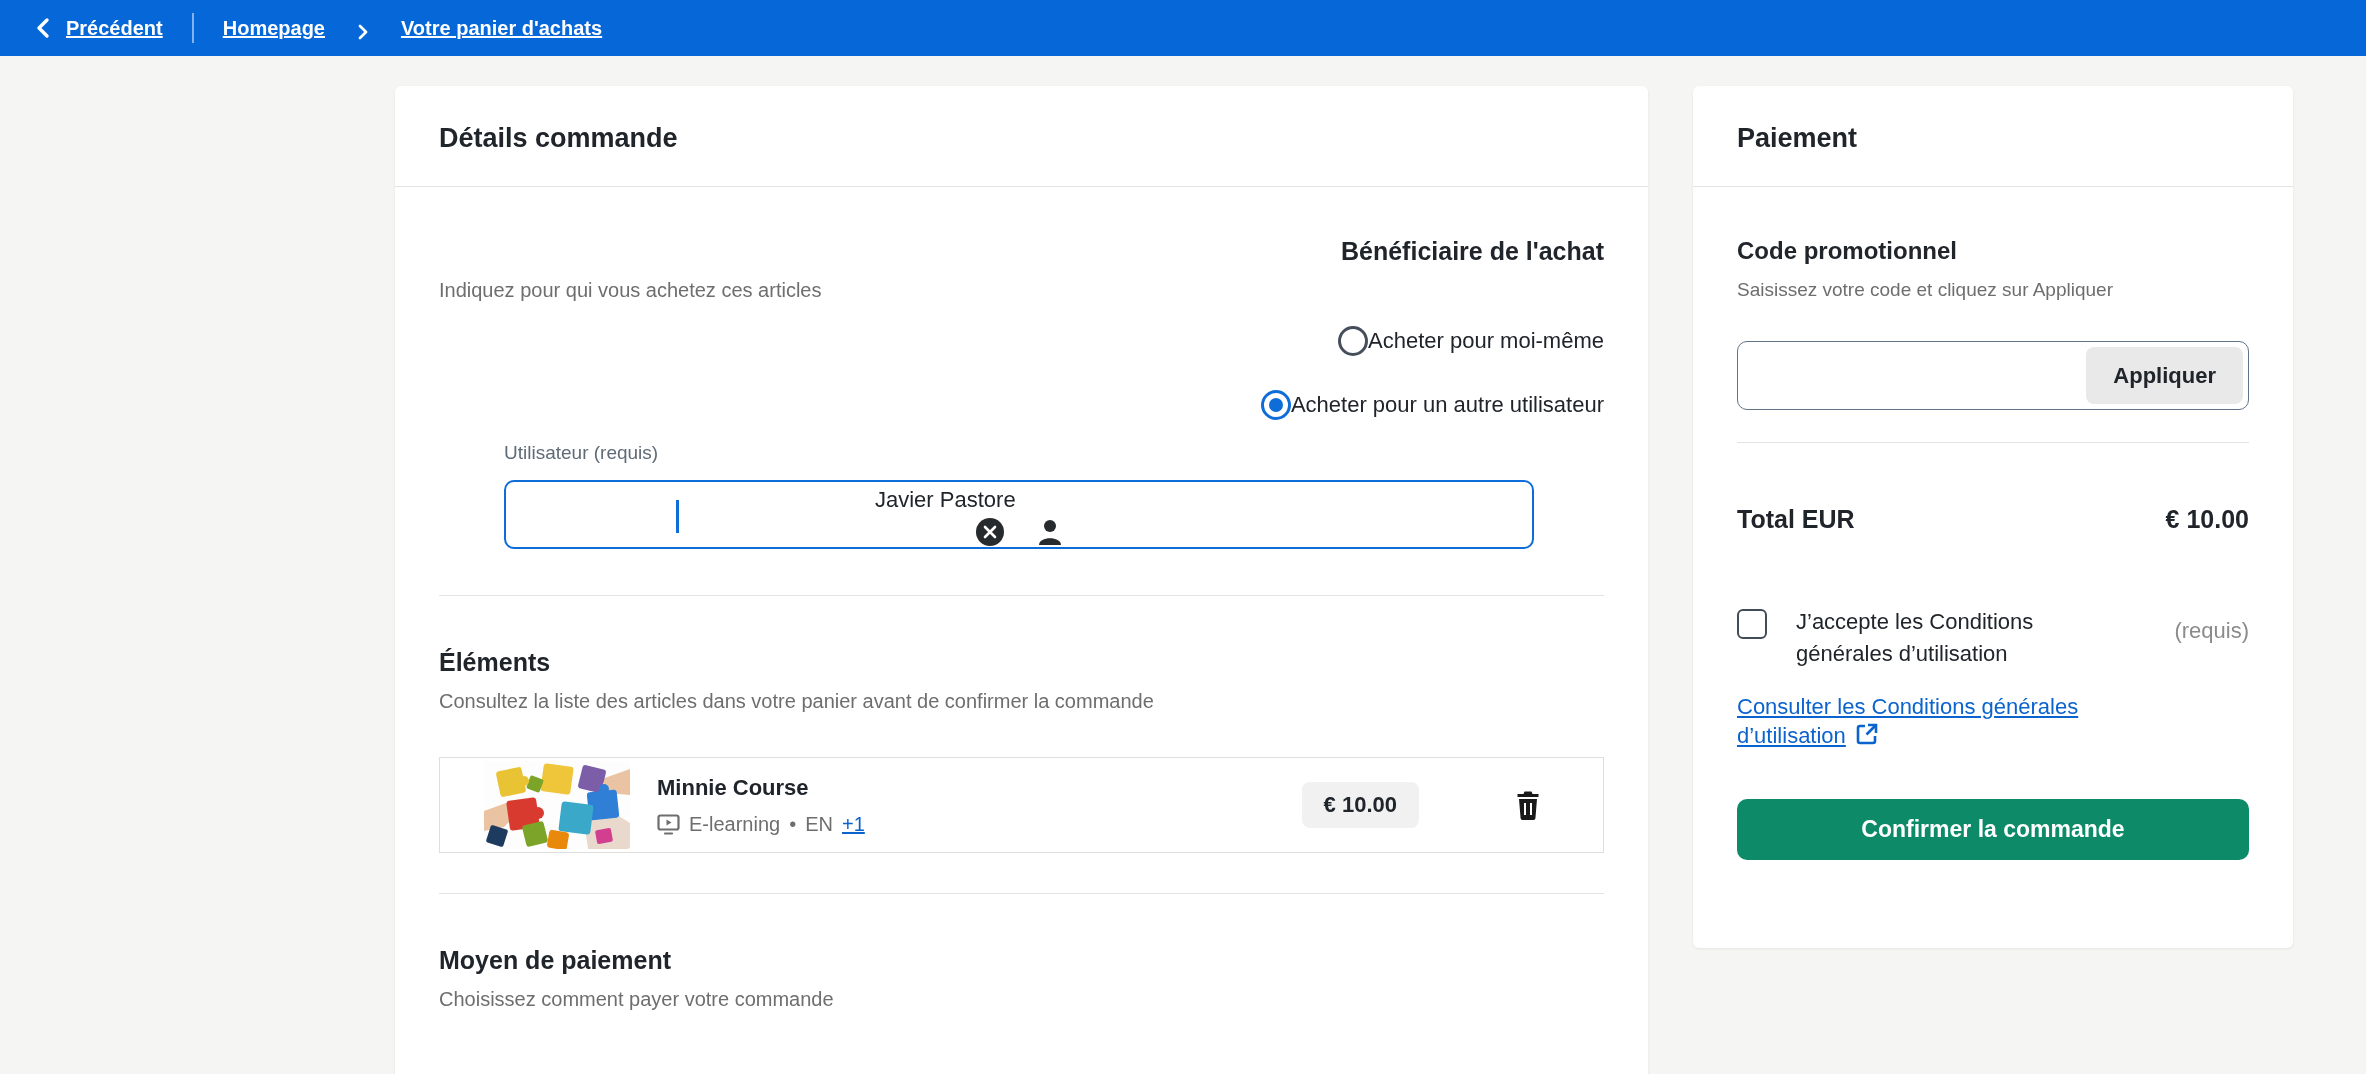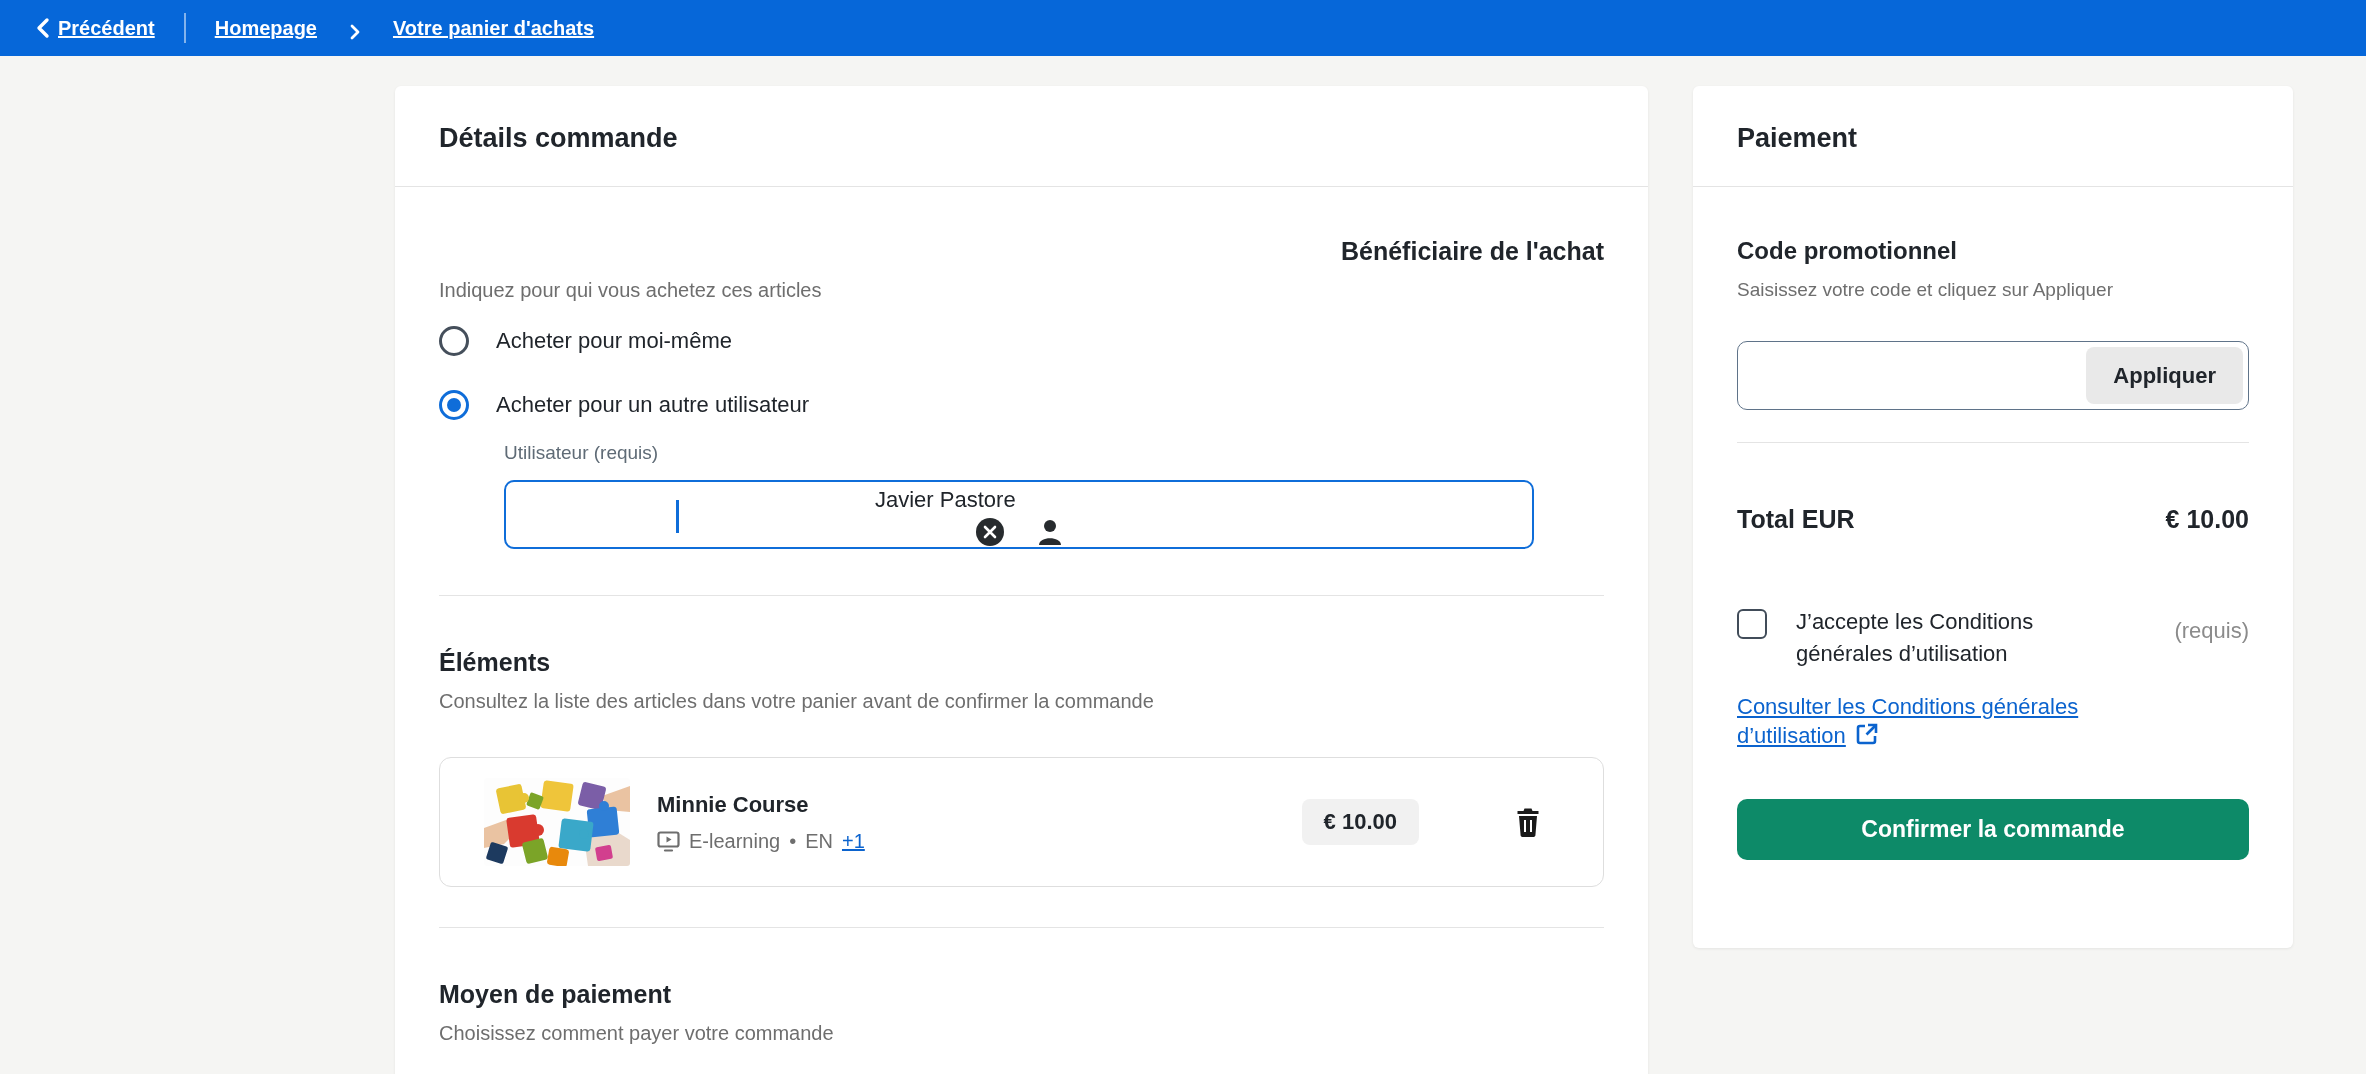--- a/index.html
+++ b/index.html
@@ -11,53 +11,53 @@
     --text-gray:#6E6E6E;
     --border-gray:#E4E4E4;
   }
   *{margin:0;padding:0;box-sizing:border-box;font-family:"Liberation Sans","DejaVu Sans",sans-serif;}
   html,body{width:2366px;height:1074px;overflow:hidden;}
   body{background:#F5F5F3;position:relative;}
 
   
   .topbar{height:56px;background:var(--topbar-blue);display:flex;align-items:center;padding-left:33px;}
   .topbar a{color:#fff;text-decoration:underline;font-size:20px;font-weight:600;cursor:pointer;}
-  .back{display:flex;align-items:center;gap:5px;}
+  .back{display:flex;align-items:center;gap:13px;}
   .vsep{width:2px;height:30px;background:rgba(255,255,255,.5);margin:0 29px;}
   .crumbs{display:flex;align-items:flex-end;gap:10px;}
   .crumb-chev{margin:0 21px;display:flex;align-items:center;}
 
   
   .card{position:absolute;background:#fff;border-radius:6px;box-shadow:0 1px 3px rgba(0,0,0,.07);}
   .card-main{left:395px;top:86px;width:1253px;height:1100px;border-radius:6px 6px 0 0;}
   .card-pay{left:1693px;top:86px;width:600px;height:862px;}
   .card-header{padding:37px 44px 32px 44px;border-bottom:1px solid var(--border-gray);}
   .card-title{font-size:27px;font-weight:600;color:var(--text-dark);}
   .card-body{padding:0 44px;}
 
   .section-heading{font-size:25px;font-weight:600;color:var(--text-dark);}
   .section-sub{font-size:20px;color:var(--text-gray);margin-top:13px;}
   .divider{height:1px;background:var(--border-gray);}
 
   
-  .radio-row{display:flex;align-items:center;gap:27px;cursor:pointer;}
+  .radio-row{display:flex;align-items:center;cursor:pointer;justify-content:flex-end;}
   .radio{width:30px;height:30px;border-radius:50%;border:3px solid #454F5B;flex:none;background:#fff;}
   .radio.selected{border-color:var(--accent-blue);display:flex;align-items:center;justify-content:center;}
   .radio-dot{width:14px;height:14px;border-radius:50%;background:var(--accent-blue);}
   .radio-label{font-size:22px;color:var(--text-dark);}
   .user-field-wrap{margin-left:65px;}
   .field-label{font-size:19px;color:#5F6B76;}
   .user-input{margin-top:16px;width:1030px;height:69px;border:2.5px solid var(--accent-blue);border-radius:10px;display:flex;align-items:center;padding:0 24px;position:relative;background:#fff;flex-direction:column;}
   .user-input input{border:none;outline:none;font-size:22px;color:var(--text-dark);flex:1;background:transparent;}
   .caret{position:absolute;left:170px;top:18px;width:2.5px;height:33px;background:var(--accent-blue);}
   .input-icons{display:flex;align-items:center;gap:31px;}
   .icon-btn{border:none;background:none;cursor:pointer;display:flex;align-items:center;padding:0;}
 
   
-  .item-box{border:1px solid #DEDEDE;border-radius:12px;height:130px;display:flex;align-items:center;padding:0 44px;}
+  .item-box{border:1px solid #DEDEDE;border-radius:0;height:96px;display:flex;align-items:center;padding:0 44px;}
   .thumb{width:146px;height:88px;border-radius:3px;overflow:hidden;flex:none;background:#fff;}
   .item-info{margin-left:27px;}
   .item-title{font-size:22px;font-weight:600;color:var(--text-dark);}
   .item-meta{display:flex;align-items:center;gap:9px;margin-top:12px;font-size:20px;color:var(--text-gray);}
   .more-link{color:var(--link-blue);text-decoration:underline;cursor:pointer;}
   .price-pill{margin-left:auto;background:#F1F1F1;border-radius:8px;padding:10px 22px;font-size:22px;font-weight:600;color:var(--text-dark);}
   .trash-btn{margin-left:96px;margin-right:18px;}
 
   
   .promo-field{margin-top:40px;height:69px;border:1.5px solid #5F7389;border-radius:10px;display:flex;align-items:center;padding:5px;background:#fff;}

